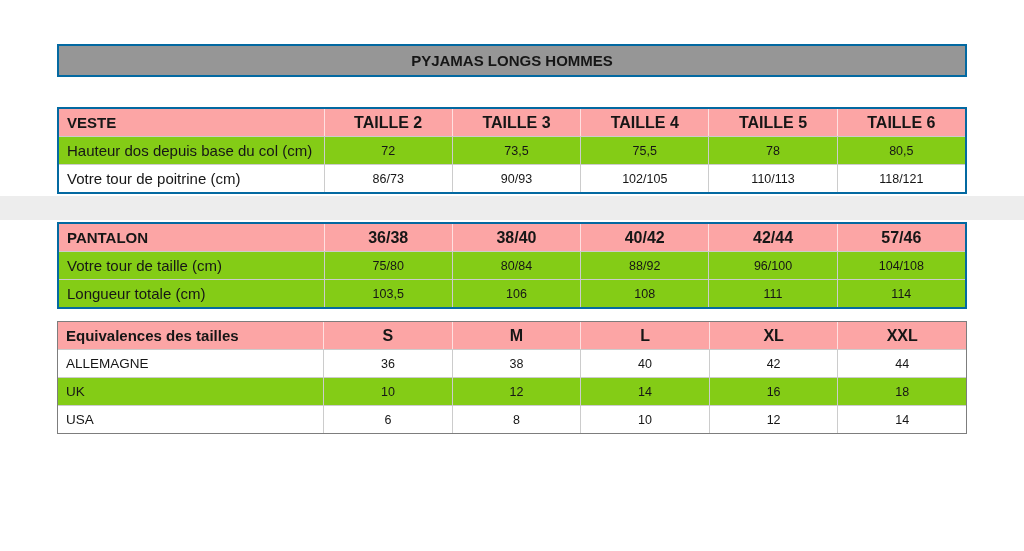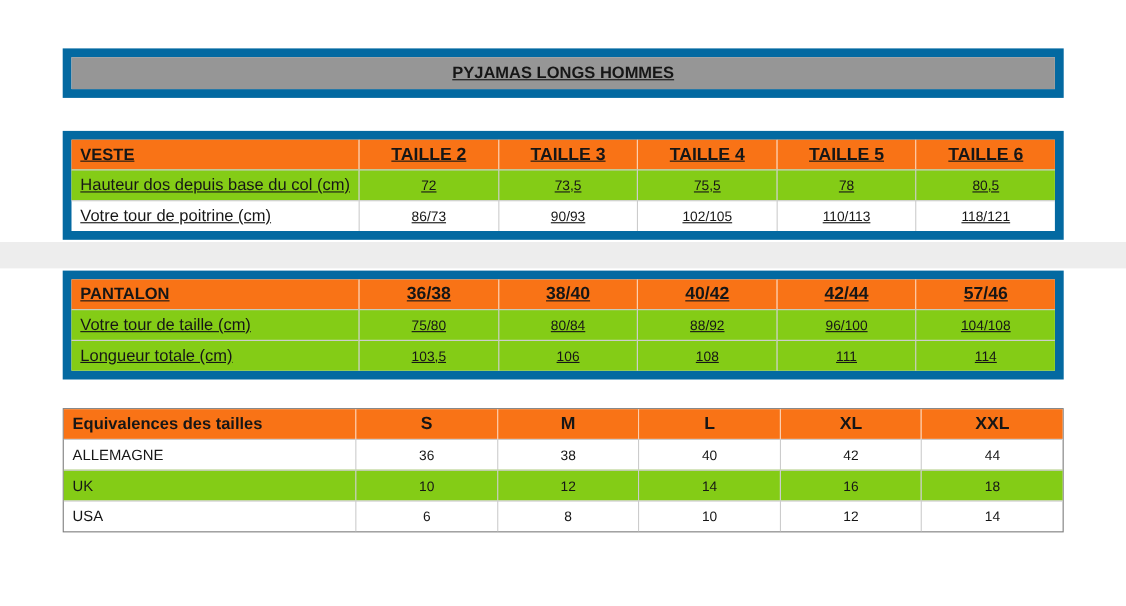--- a/index.html
+++ b/index.html
@@ -13,26 +13,26 @@
     -webkit-font-smoothing: antialiased;
   }
   .section { padding: 0 57px; }
 
   table {
     width: 100%;
     border-collapse: separate;
     border-spacing: 0;
     table-layout: fixed;
   }
-  .tbl-black { border: 8px solid #0369a1; text-decoration: underline; }
+  .tbl-black { border: 2px solid #0369a1; }
   .tbl-thin  { border: 1px solid #7d7d7d; }
 
   .t1 { margin-top: 44px; }
   .t2 { margin-top: 30px; }
-  .t4 { margin-top: 26px; }
+  .t4 { margin-top: 12px; }
 
   .band {
     height: 24px;
     background: #ededed;
     margin: 2px 0;
   }
 
   th, td {
     font-weight: normal;
     overflow: hidden;
@@ -44,21 +44,21 @@
   tr + tr > th, tr + tr > td { border-top: 1px solid #cccccc; }
 
   .title-cell {
     height: 29px;
     background: #969696;
     font-weight: bold;
     font-size: 15px;
     text-align: center;
   }
 
-  .grayhdr > th { background: #f97316; }
+  .grayhdr > th { background: #fca5a5; }
   .hdr-label {
     font-weight: bold;
     font-size: 15px;
     text-align: left;
     padding: 0 8px;
   }
   .hdr-col {
     font-weight: bold;
     font-size: 16px;
     text-align: center;

